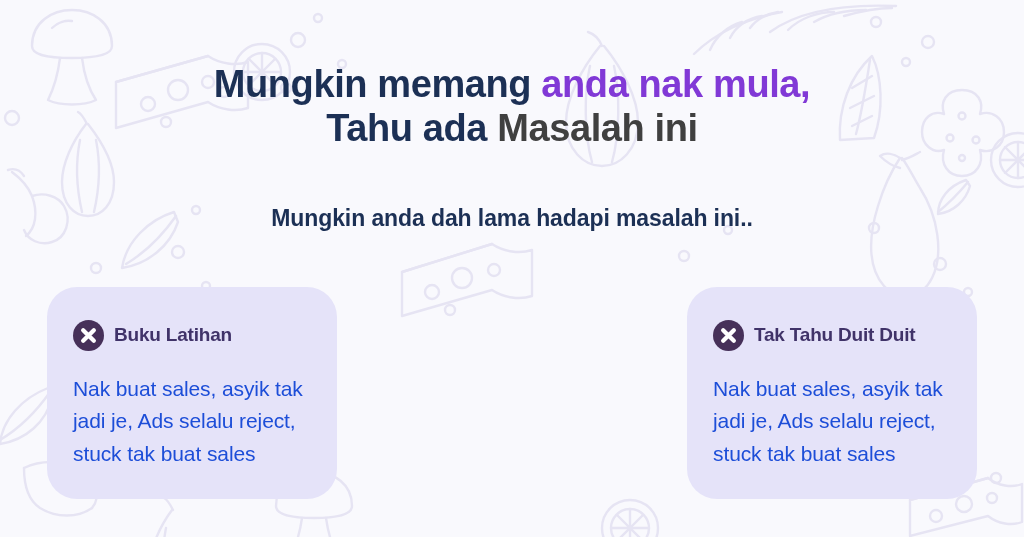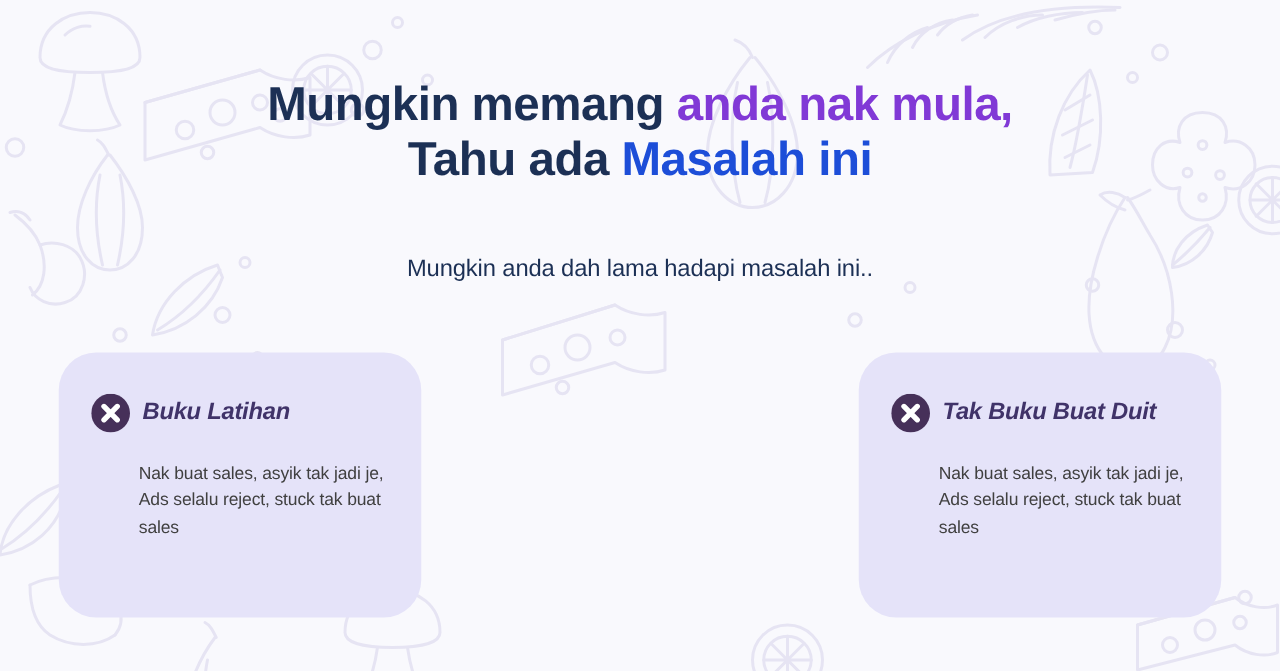--- a/index.html
+++ b/index.html
@@ -40,29 +40,29 @@
     margin-top:62px;
     text-align:center;
     font-size:38px;
     font-weight:bold;
     line-height:1.17;
     letter-spacing:-0.4px;
     white-space:nowrap;
   }
   .h-navy   { color:#1c3055; }
   .h-purple { color:#8139d6; }
-  .h-orange { color:#1d4ed8; }
+  .h-orange { color:#404040; }
 
   .headline-line { display:block; }
 
   
   .subtitle {
     margin-top:54px;
-    font-size:19px;
-    font-weight:normal;
+    font-size:23px;
+    font-weight:bold;
     color:#1c3055;
     letter-spacing:-0.1px;
     text-align:left;
   }
 
   
   .cards {
     margin-top:55px;
     width:930px;
     display:flex;
@@ -74,44 +74,42 @@
     height:212px;
     background:#e5e3f9;
     border-radius:30px;
     padding:33px 26px 0 26px;
   }
 
   .card-head {
     display:flex;
     align-items:center;
     gap:10px;
-    font-style:italic;
   }
 
   .x-icon {
     flex:0 0 auto;
     width:31px; height:31px;
     display:block;
   }
 
   .card-title {
     font-size:19px;
     font-weight:bold;
     color:#403369;
     letter-spacing:-0.2px;
     white-space:nowrap;
   }
 
   .card-body {
     margin-top:22px;
-    font-size:14px;
+    font-size:21px;
     line-height:1.54;
-    color:#404040;
+    color:#1d4ed8;
     letter-spacing:-0.1px;
-    margin-left:38px;
   }
 </style>
 </head>
 <body>
 
 <svg id="bg-pattern" viewBox="0 0 1024 537" xmlns="http://www.w3.org/2000/svg" aria-hidden="true">
   <rect x="0" y="0" width="1024" height="537" fill="#f9f9fd"></rect>
   <g fill="none" stroke="#e6e4f3" stroke-width="2.4" stroke-linecap="round" stroke-linejoin="round">
 
     <g transform="translate(30,8)">
@@ -316,19 +314,19 @@
       <p class="card-body">Nak buat sales, asyik tak jadi je, Ads selalu reject, stuck tak buat sales</p>
     </div>
 
 
     <div class="card">
       <div class="card-head">
         <svg class="x-icon" viewBox="0 0 32 32" xmlns="http://www.w3.org/2000/svg" aria-hidden="true">
           <circle cx="16" cy="16" r="16" fill="#463059"></circle>
           <path d="M10.5 10.5 L21.5 21.5 M21.5 10.5 L10.5 21.5" stroke="#ffffff" stroke-width="4.4" stroke-linecap="round"></path>
         </svg>
-        <span class="card-title">Tak Buku Buat Duit</span>
+        <span class="card-title">Tak Tahu Duit Duit</span>
       </div>
       <p class="card-body">Nak buat sales, asyik tak jadi je, Ads selalu reject, stuck tak buat sales</p>
     </div>
 
   </div>
 </div>
 
 </body></html>

